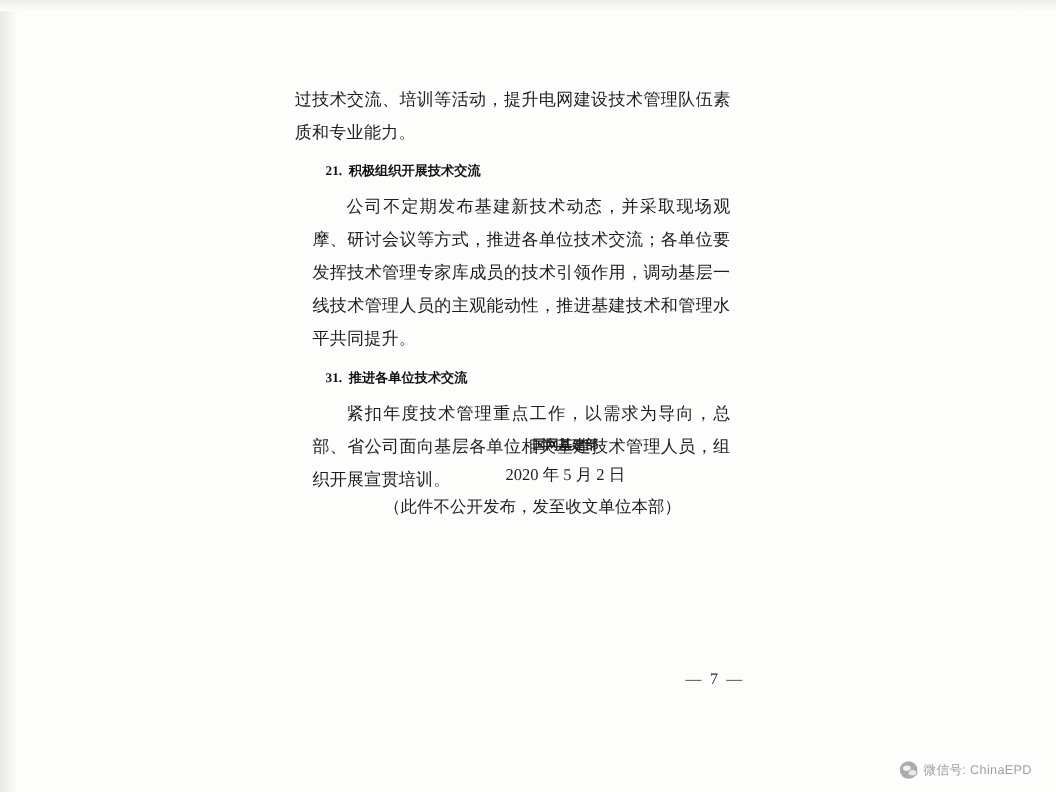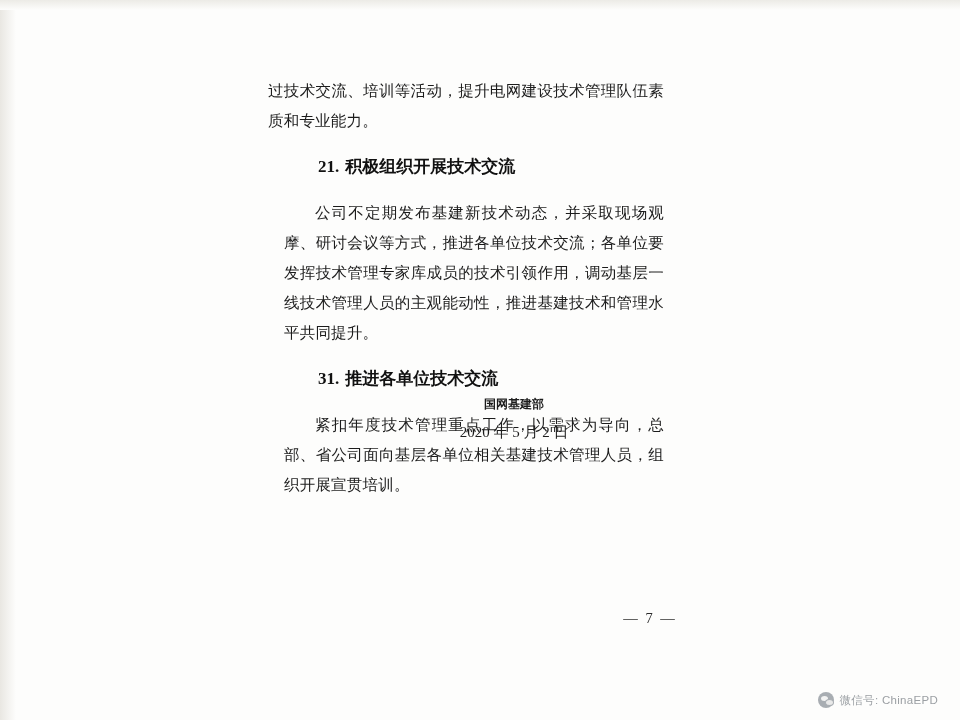--- a/index.html
+++ b/index.html
@@ -33,24 +33,24 @@
     text-align: justify;
     text-justify: inter-ideograph;
     margin: 0;
     color: #1c1c1c;
   }
   .indent {
     text-indent: 2em;
     margin-left: 16px;
   }
   .heading {
-    font-size: 17px;
+    font-size: 12px;
     line-height: 30px;
     font-weight: bold;
-    margin: 16px;
+    margin: 4px;
     text-indent: 2em;
     color: #111111;
   }
   .heading .num {
     margin-right: 6px;
   }
   .signature-block {
     position: absolute;
     left: 276px;
     top: 390px;
@@ -170,20 +170,21 @@
     <p class="heading">
       <span class="num">31.</span><span>推进各单位技术交流</span>
     </p>
 
     <p class="para indent">紧扣年度技术管理重点工作，以需求为导向，总部、省公司面向基层各单位相关基建技术管理人员，组织开展宣贯培训。</p>
   </div>
 
   <div class="signature-block">
     <div class="sig-line">国网基建部</div>
     <div class="sig-date">2020 年 5 月 2 日</div>
+    <div class="note">（此件不公开发布，发至收文单位本部）</div>
   </div>
 
   <div class="page-number">— 7 —</div>
 
   <div class="watermark">
     <span class="wechat-icon"></span>
     <span class="watermark-text">微信号: ChinaEPD</span>
   </div>
 </div>
 

